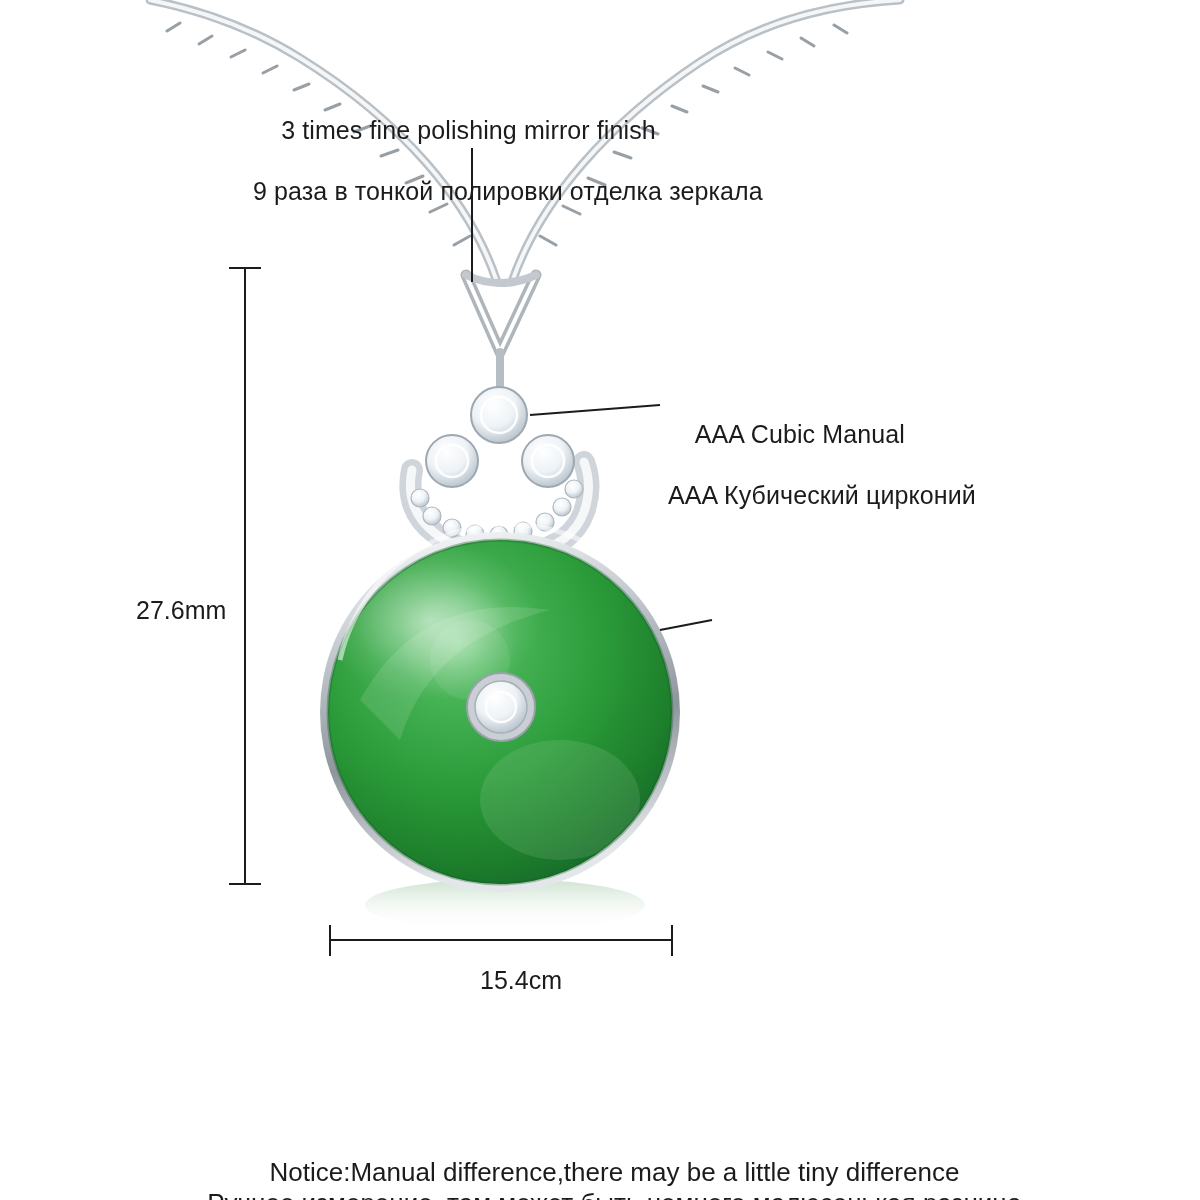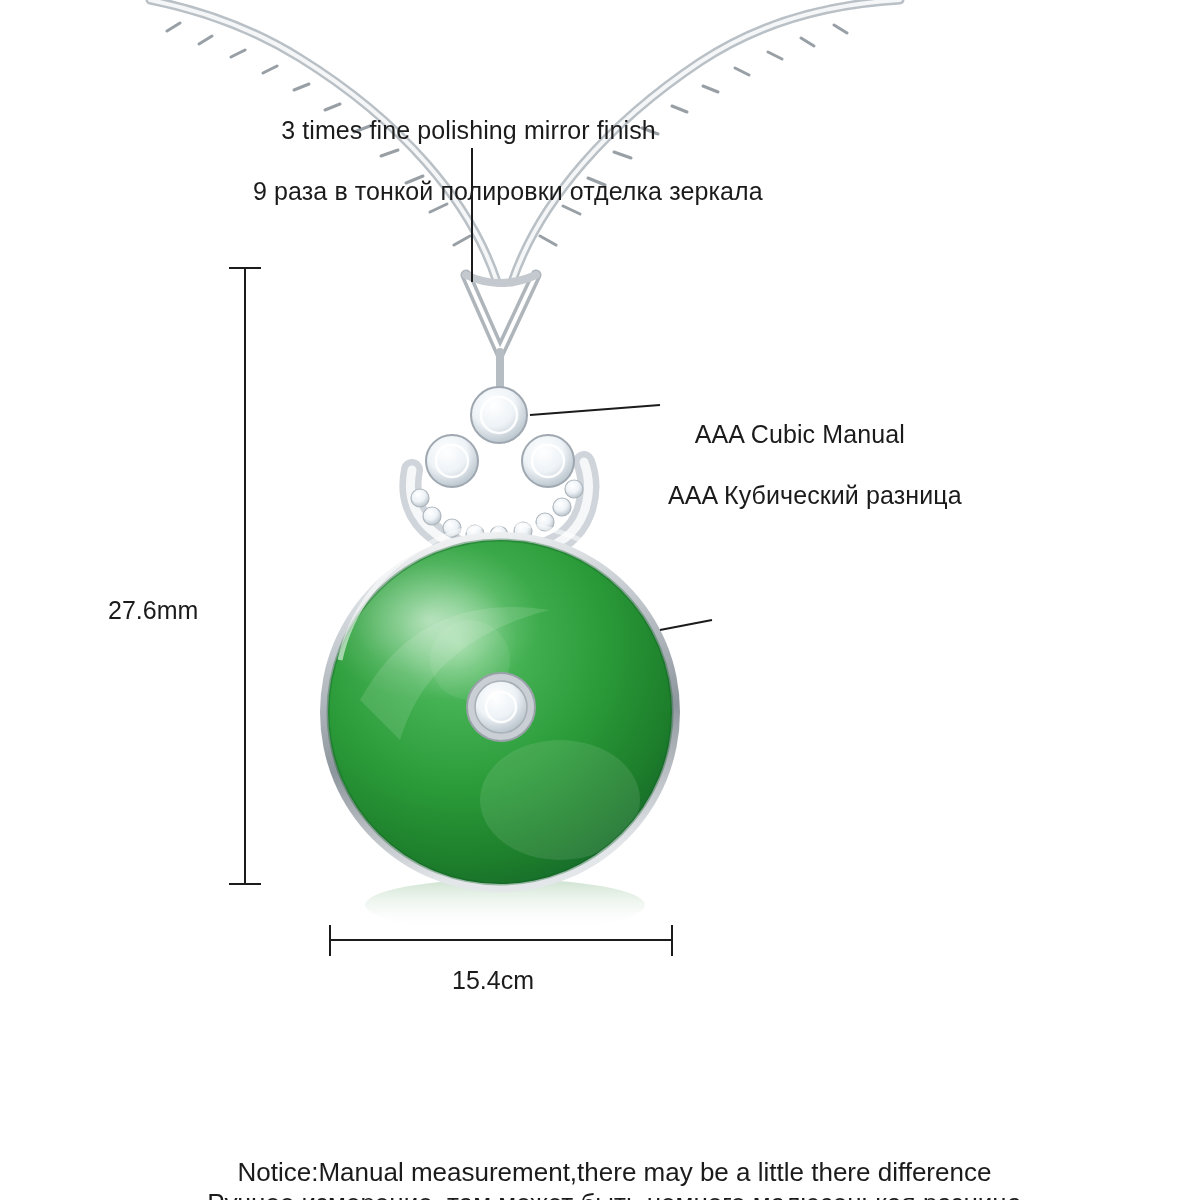--- a/index.html
+++ b/index.html
@@ -29,20 +29,21 @@
     line-height: 1.22;
     white-space: pre;
     letter-spacing: 0.1px;
   }
   .anno .l2 { display: block; }
   .dim-label {
     position: absolute;
     color: #1b1b1b;
     font-size: 25px;
     white-space: nowrap;
+    margin-left: 28px;
   }
   .notice {
     position: absolute;
     left: 0;
     width: 1200px;
     text-align: center;
     color: #1b1b1b;
     font-size: 26px;
     line-height: 1.2;
     white-space: pre;
@@ -208,25 +209,25 @@
     </g>
   </svg>
 
   <div class="anno" id="anno-polish">
     <span>3 times fine polishing mirror finish</span>
     <span class="l2">9 раза в тонкой полировки отделка зеркала</span>
   </div>
 
   <div class="anno" id="anno-zircon">
     <span>AAA Cubic Manual</span>
-    <span class="l2">AAA Кубический разница</span>
+    <span class="l2">AAA Кубический цирконий</span>
   </div>
 
 
   <div class="dim-label" id="dim-height">27.6mm</div>
   <div class="dim-label" id="dim-width">15.4cm</div>
 
   <div class="notice" id="notice-block">
-    <span>Notice:Manual measurement,there may be a little there difference</span>
+    <span>Notice:Manual difference,there may be a little tiny difference</span>
     <span class="l2">Ручное измерение, там может быть немного малюсенькая разница</span>
   </div>
 
 </div>
 
 </body></html>

